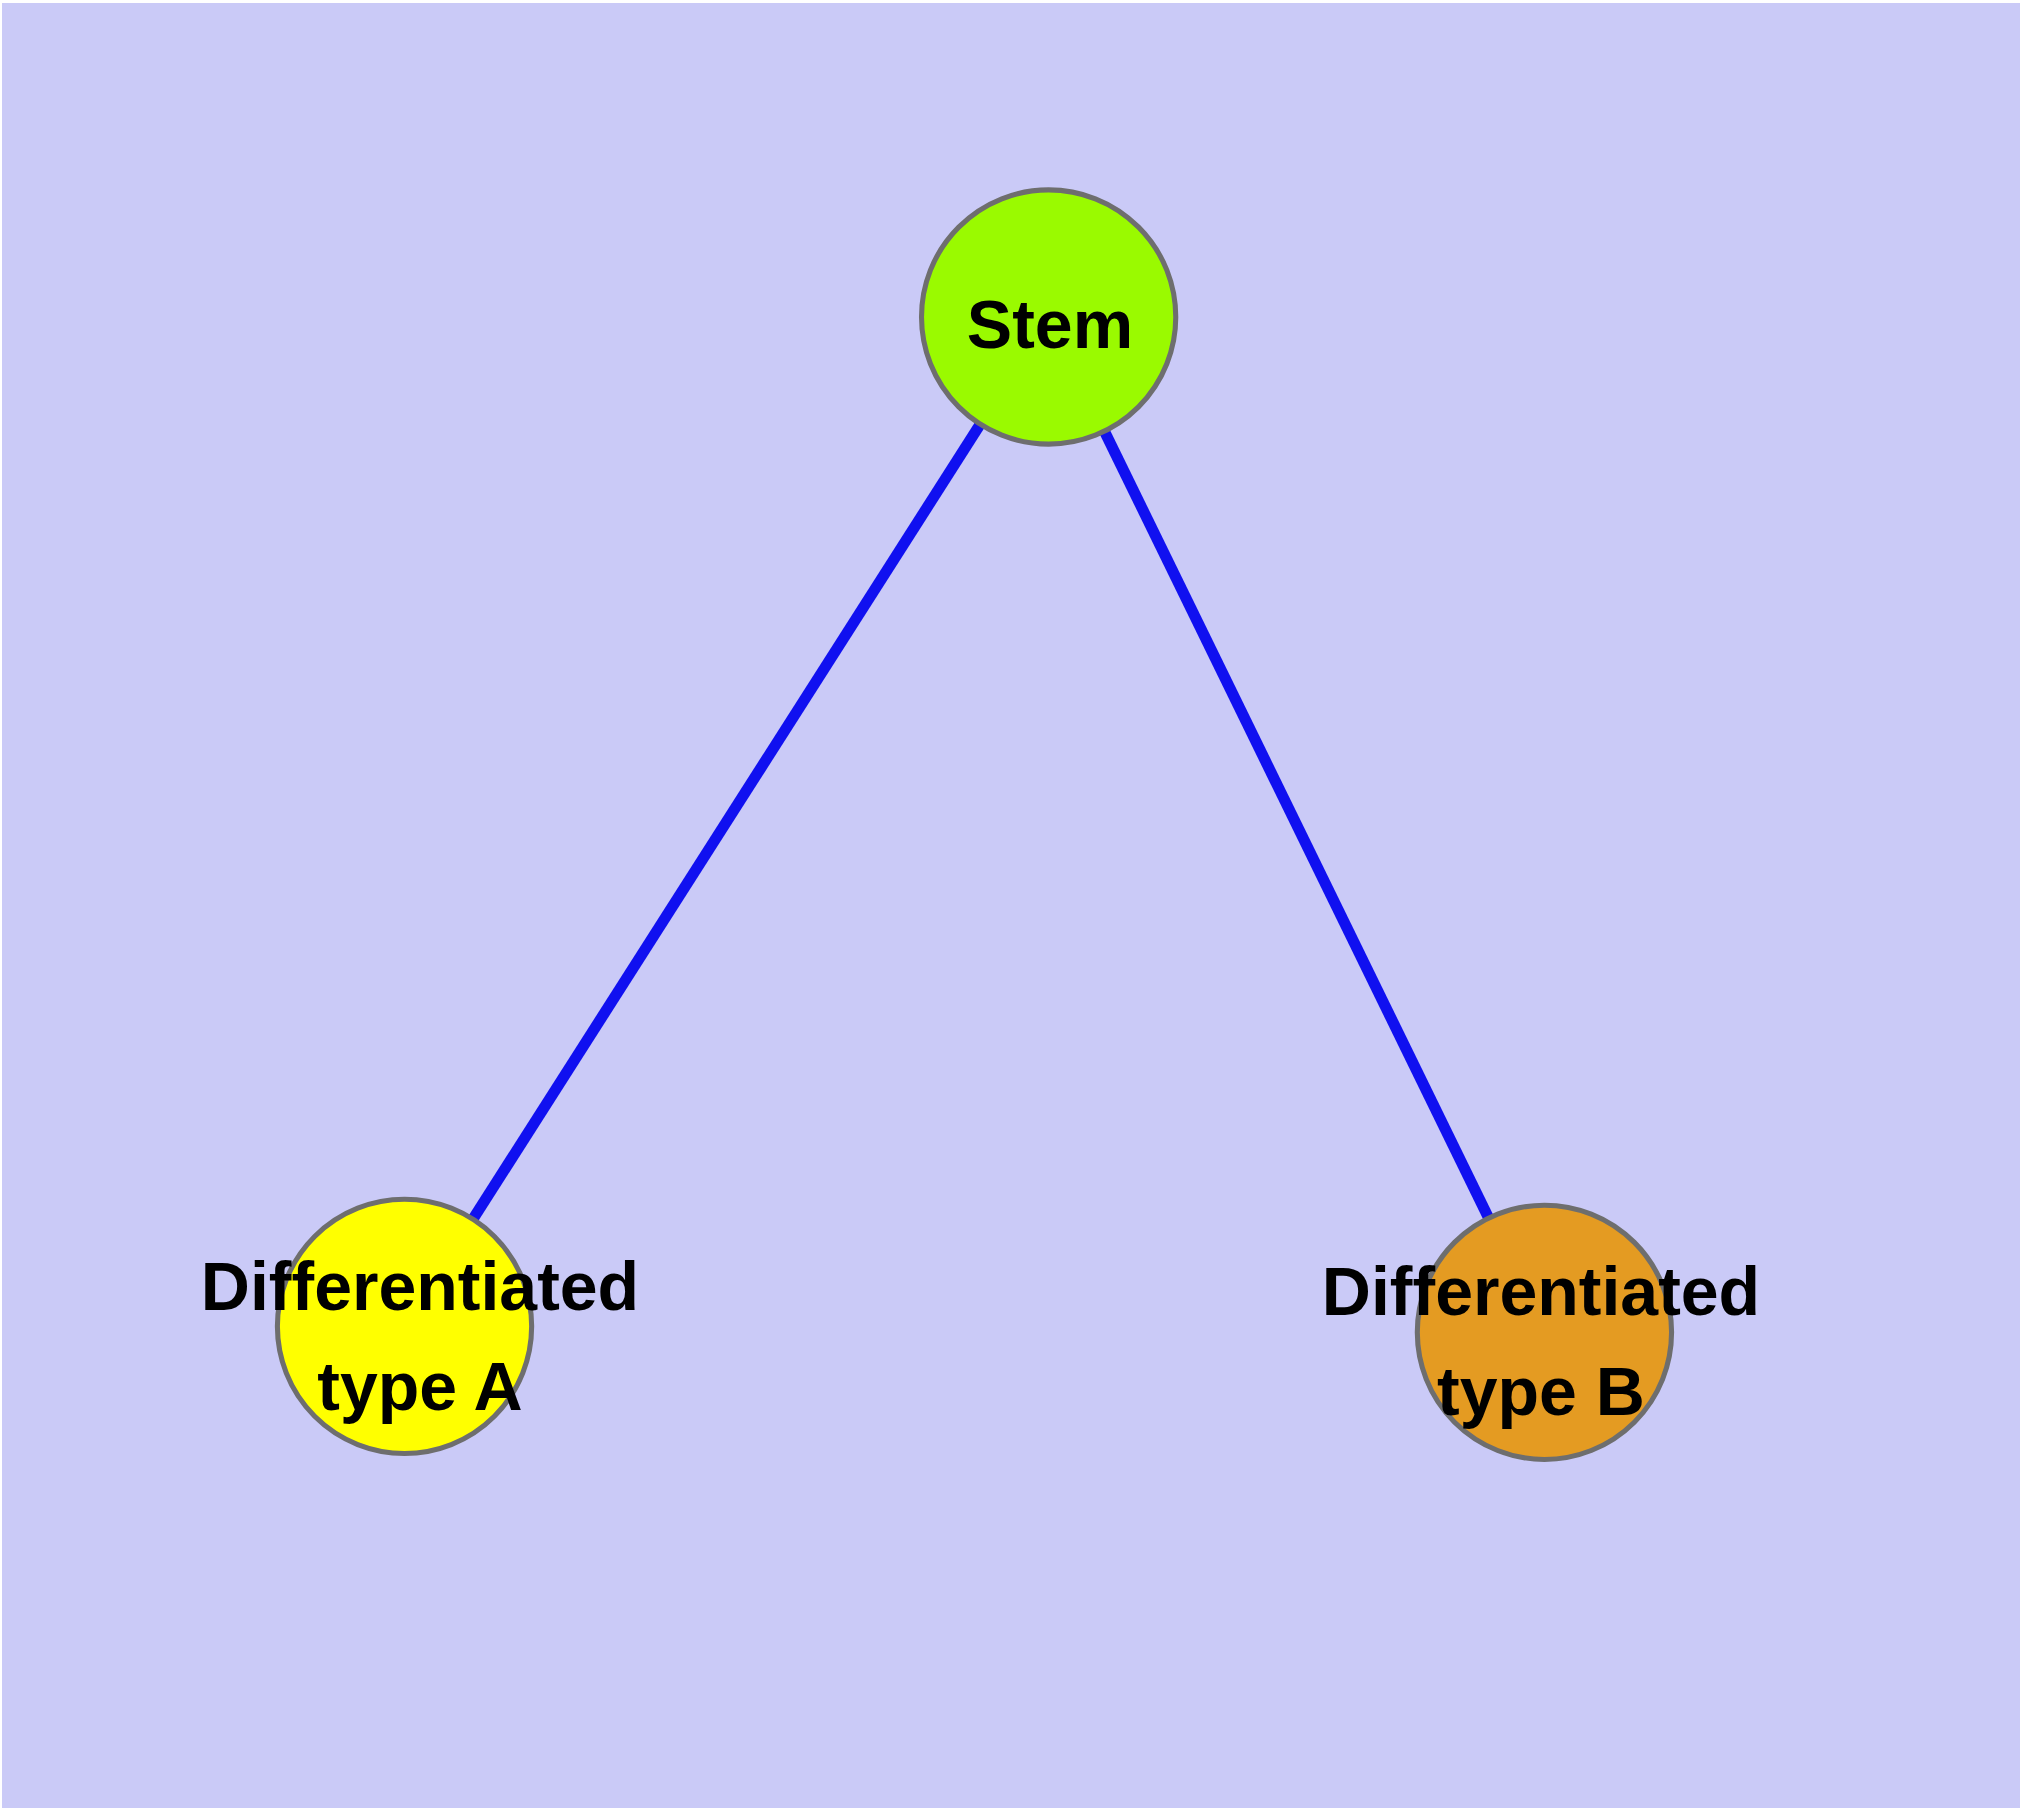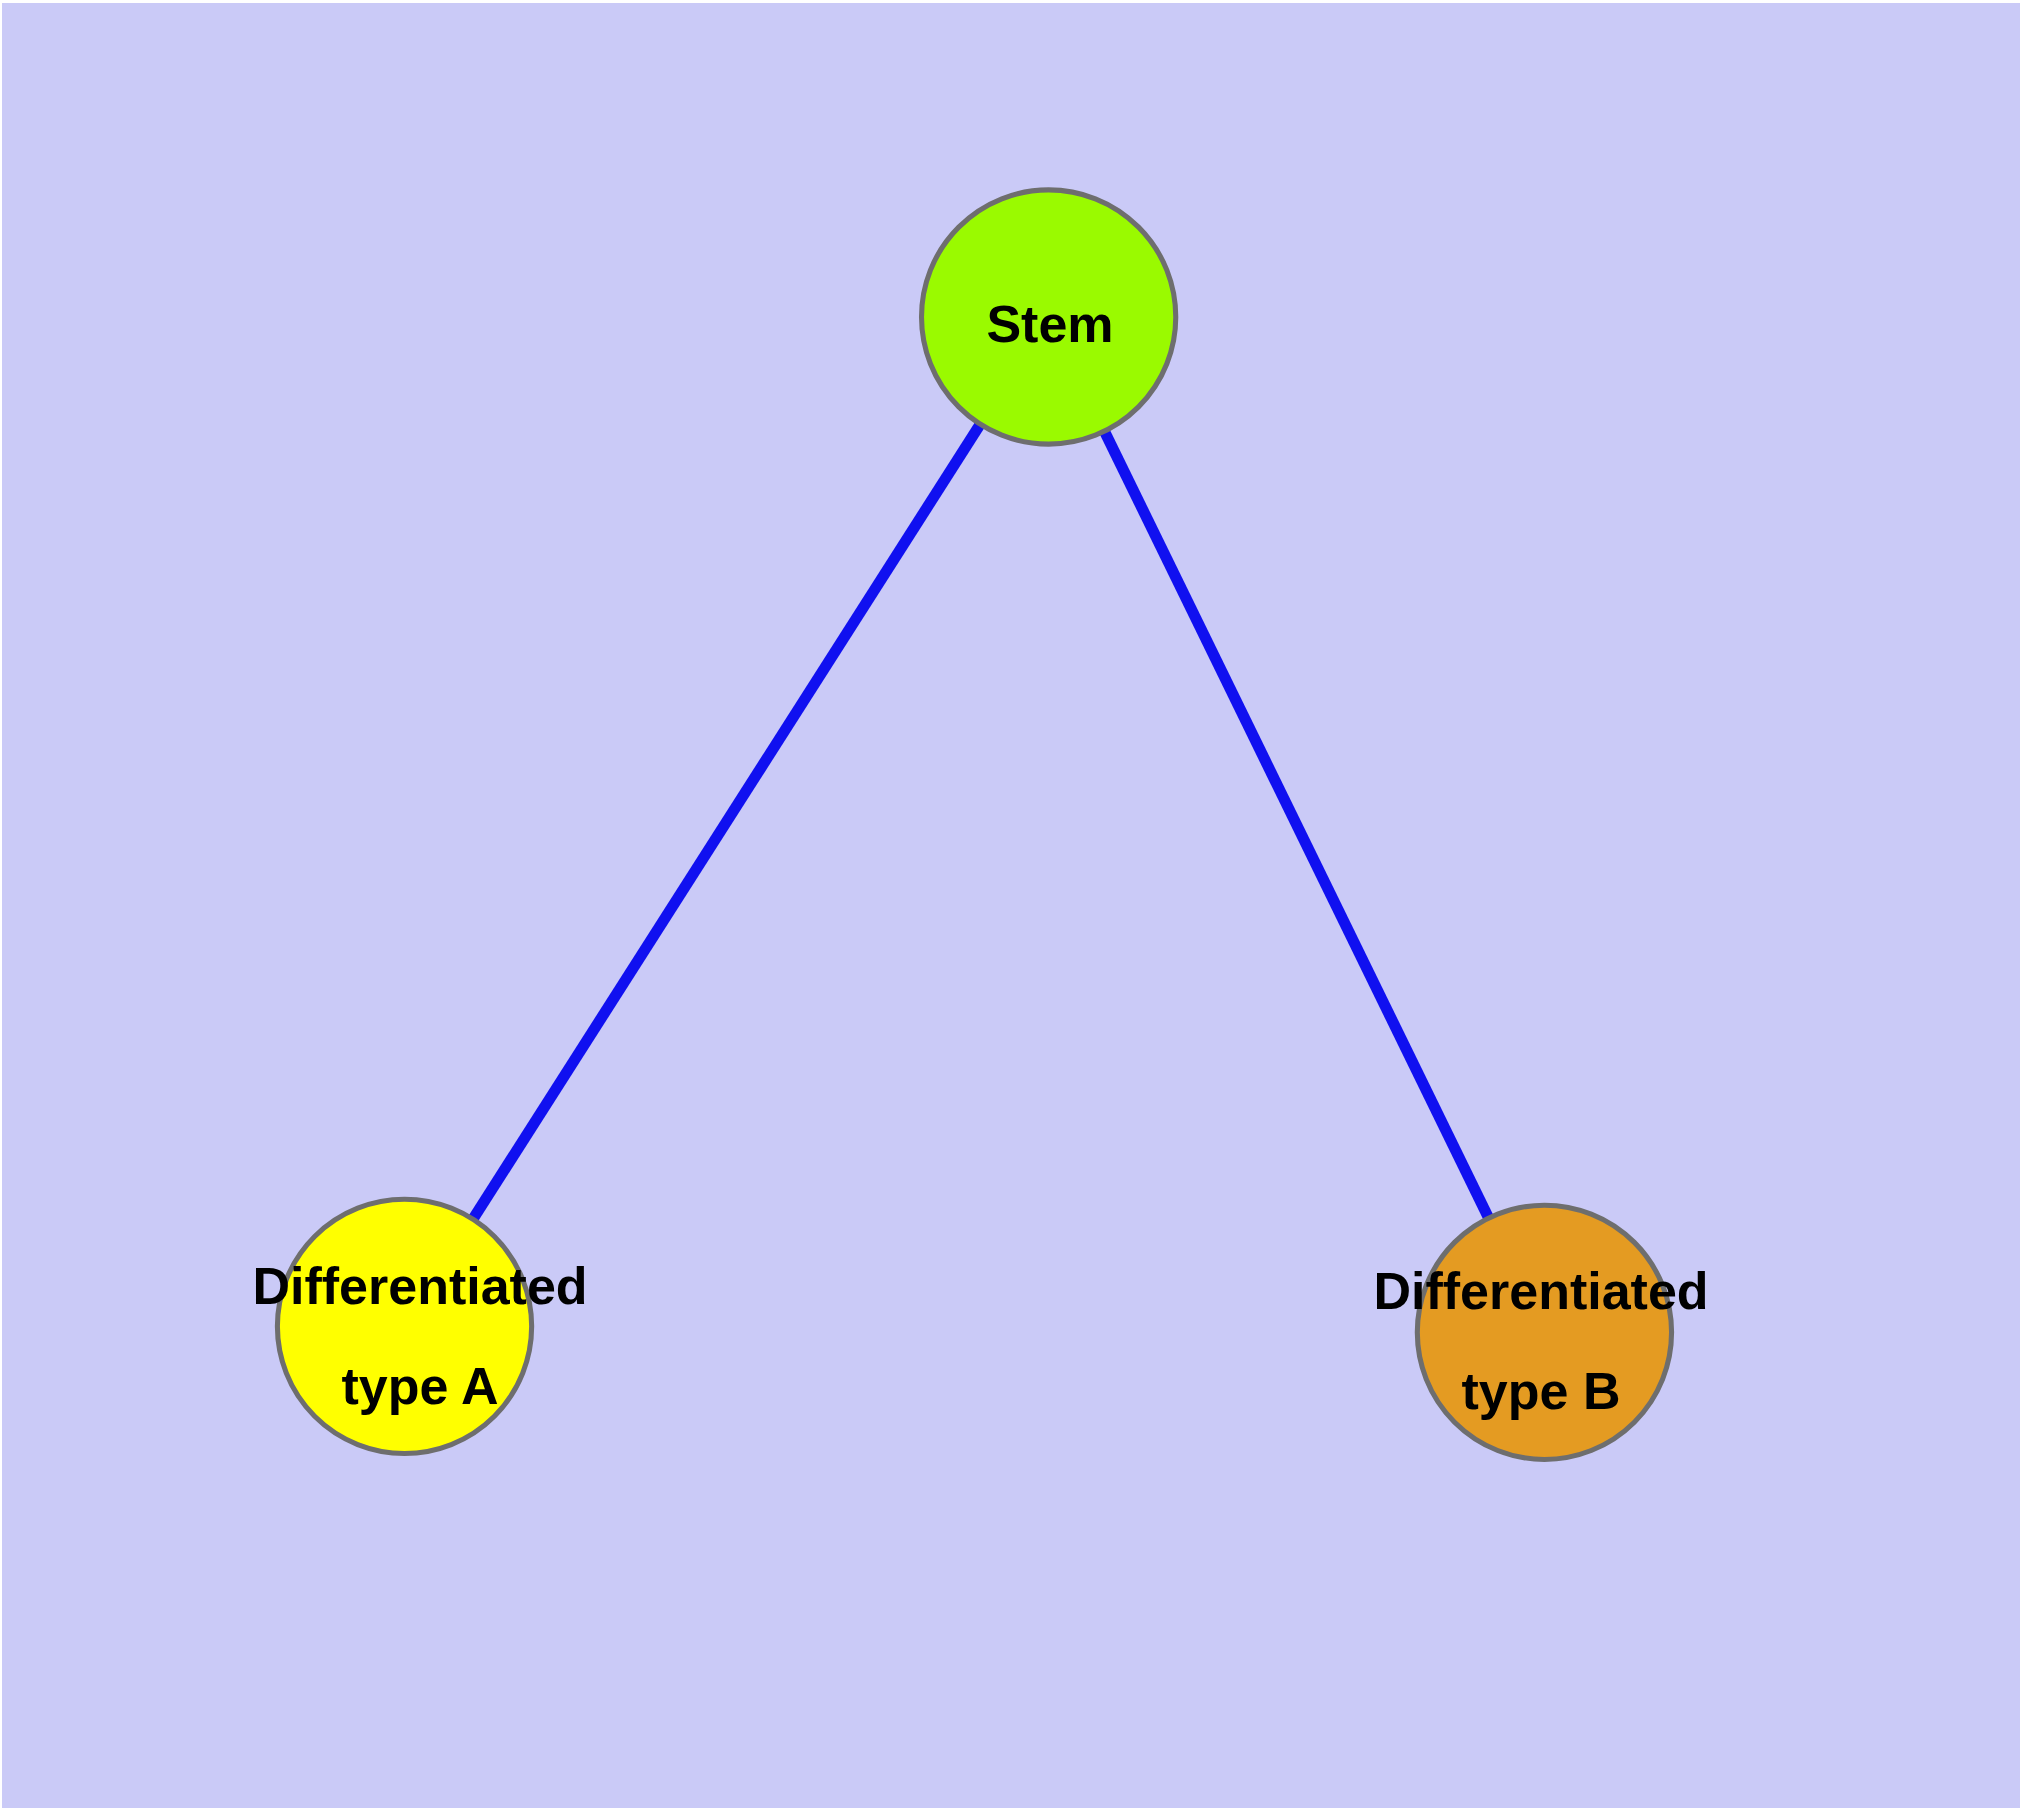--- a/index.html
+++ b/index.html
@@ -35,21 +35,21 @@
     stroke-width: 13px;
     fill: none;
   }
   .node {
     stroke-width: 6px;
   }
   .node-label {
     position: absolute;
     transform: translate(-50%, -50%);
     font-weight: bold;
-    font-size: 52px;
+    font-size: 68px;
     line-height: 100px;
     color: #000000;
     white-space: pre-line;
     text-align: center;
   }
 </style>
 </head>
 <body>
 
 <div class="page">

